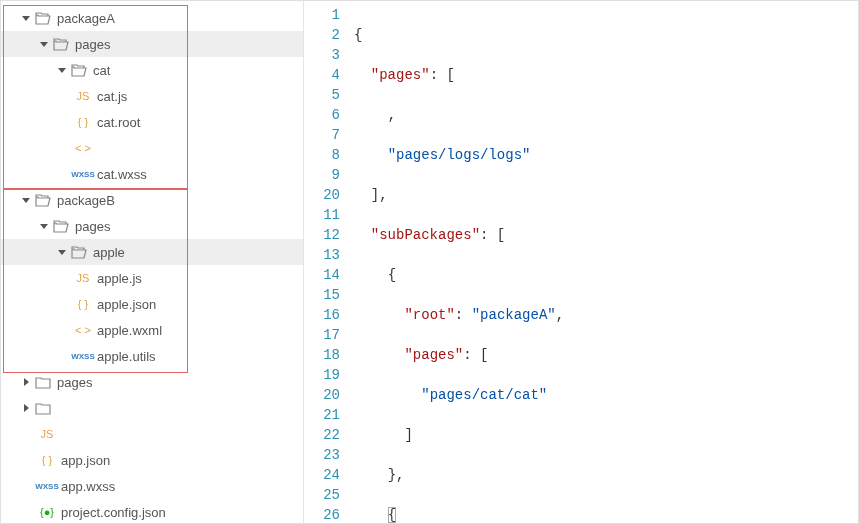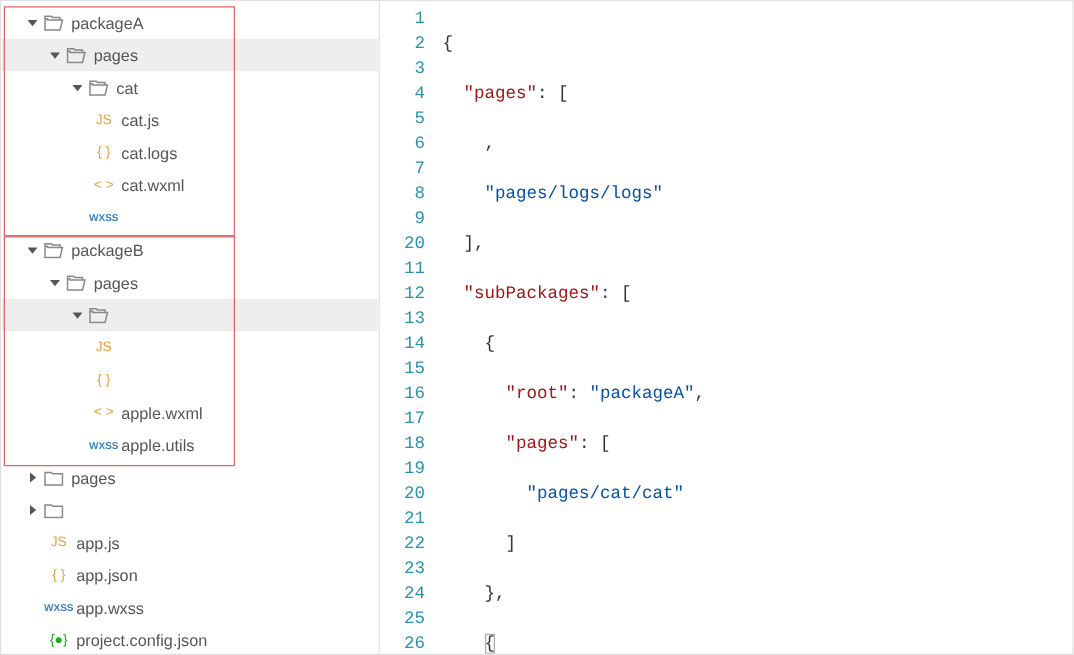--- a/index.html
+++ b/index.html
@@ -151,36 +151,36 @@
         <span class="ind"></span>
       <span class="ic ic-js">JS</span>
       <span class="label">cat.js</span>
     </div>
     <div class="row">
       <span class="ind"></span>
         <span class="ind"></span>
         <span class="ind"></span>
         <span class="ind"></span>
       <span class="ic ic-json">{ }</span>
-      <span class="label">cat.logs</span>
+      <span class="label">cat.root</span>
     </div>
     <div class="row">
       <span class="ind"></span>
         <span class="ind"></span>
         <span class="ind"></span>
         <span class="ind"></span>
       <span class="ic ic-wxml">&lt; &gt;</span>
-      <span class="label">cat.wxml</span>
     </div>
     <div class="row">
       <span class="ind"></span>
         <span class="ind"></span>
         <span class="ind"></span>
         <span class="ind"></span>
       <span class="ic ic-wxss">WXSS</span>
+      <span class="label">cat.wxss</span>
     </div>
 
     <div class="row">
       <span class="ind"></span>
       <span class="tw">
           <svg width="8" height="8" viewBox="0 0 8 8">
             <path d="M0 2 L8 2 L4 7 Z" fill="#555"></path>
           </svg>
         </span>
       <span class="ic">
@@ -212,34 +212,37 @@
       <span class="tw">
           <svg width="8" height="8" viewBox="0 0 8 8">
             <path d="M0 2 L8 2 L4 7 Z" fill="#555"></path>
           </svg>
         </span>
       <span class="ic">
           <svg width="16" height="13" viewBox="0 0 16 13">
             <path d="M1 3 L1 12 L13 12 L15 4 L3 4 L3 3 Z M1 3 L1 1 L6 1 L7 2 L13 2 L13 4" fill="none" stroke="#888" stroke-width="1.2"></path>
           </svg>
         </span>
+      <span class="label">apple</span>
     </div>
     <div class="row">
       <span class="ind"></span>
         <span class="ind"></span>
         <span class="ind"></span>
         <span class="ind"></span>
       <span class="ic ic-js">JS</span>
+      <span class="label">apple.js</span>
     </div>
     <div class="row">
       <span class="ind"></span>
         <span class="ind"></span>
         <span class="ind"></span>
         <span class="ind"></span>
       <span class="ic ic-json">{ }</span>
+      <span class="label">apple.json</span>
     </div>
     <div class="row">
       <span class="ind"></span>
         <span class="ind"></span>
         <span class="ind"></span>
         <span class="ind"></span>
       <span class="ic ic-wxml">&lt; &gt;</span>
       <span class="label">apple.wxml</span>
     </div>
     <div class="row">
@@ -275,21 +278,20 @@
       <span class="ic">
           <svg width="16" height="13" viewBox="0 0 16 13">
             <path d="M1 2 L6 2 L7 3 L15 3 L15 12 L1 12 Z" fill="none" stroke="#888" stroke-width="1.2"></path>
           </svg>
         </span>
     </div>
     <div class="row">
       <span class="ind"></span>
         <span class="ind"></span>
       <span class="ic ic-js">JS</span>
-      <span class="label">app.js</span>
     </div>
     <div class="row">
       <span class="ind"></span>
         <span class="ind"></span>
       <span class="ic ic-json">{ }</span>
       <span class="label">app.json</span>
     </div>
     <div class="row">
       <span class="ind"></span>
         <span class="ind"></span>

